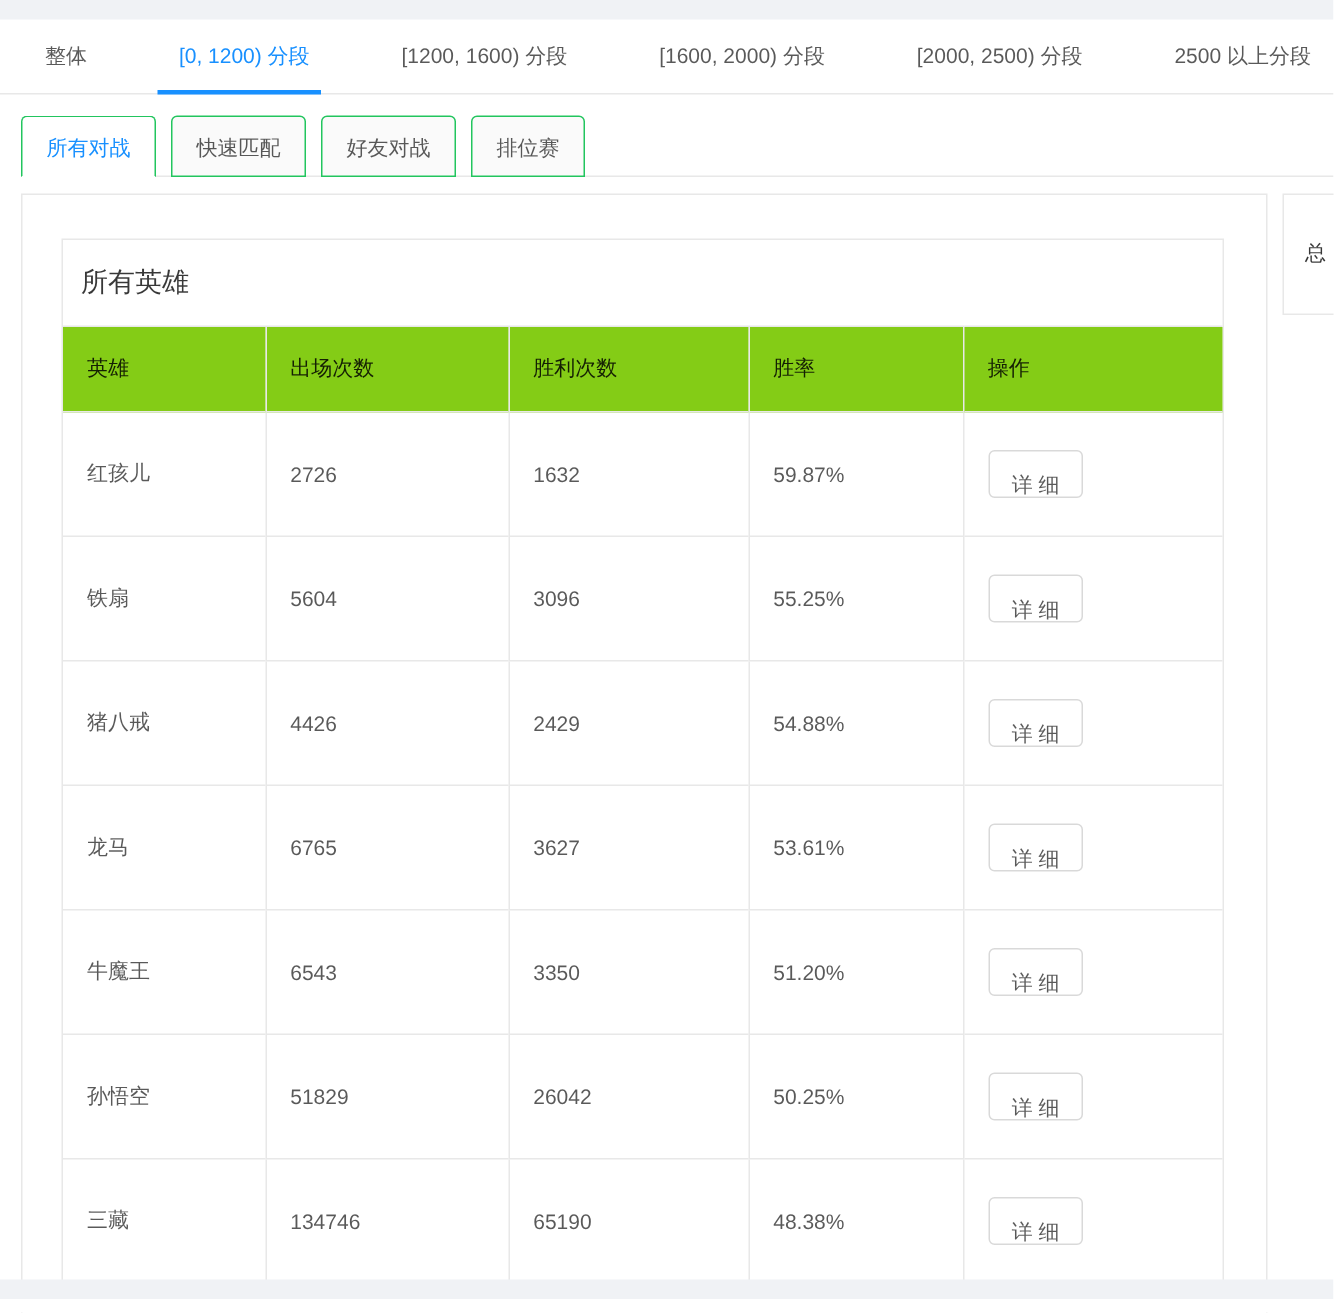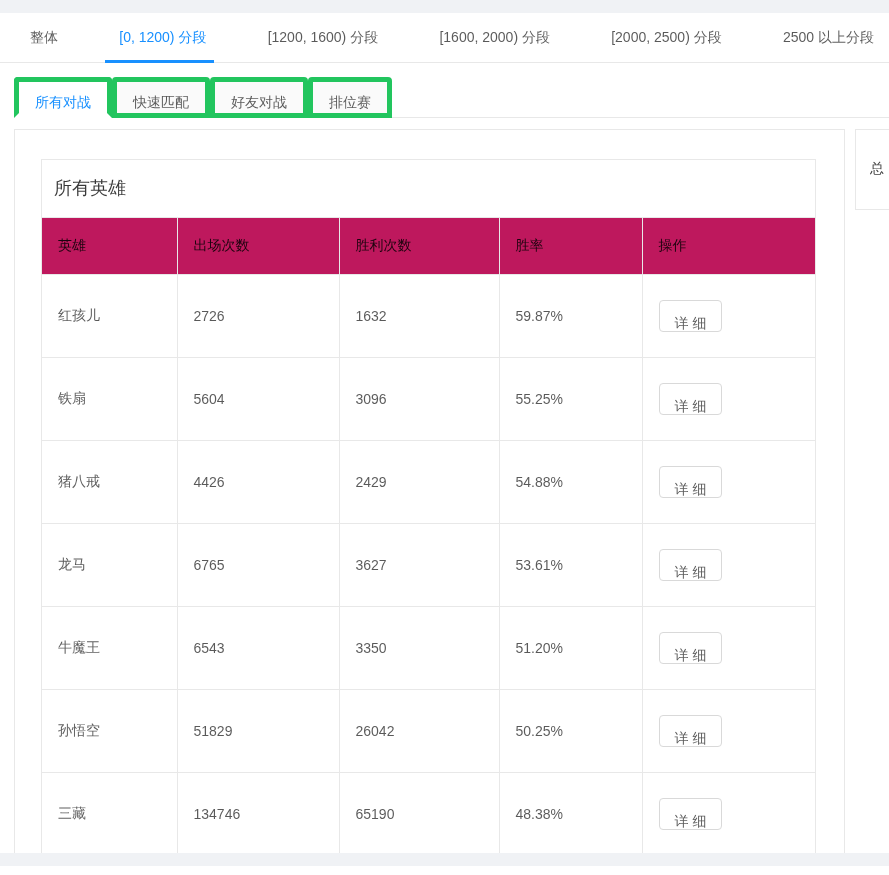--- a/index.html
+++ b/index.html
@@ -23,38 +23,38 @@
   .ink-bar {
     position:absolute; left:-14px; right:-8px; bottom:-1px; height:3px;
     background:#1890ff;
   }
 
   
   .match-tabs {
     display:flex; margin:14px 0 0 14px; border-bottom:1px solid #e8e8e8;
   }
   .match-tab {
-    height:41px; line-height:40px; padding:0 16px; 
-    margin-bottom:-1px; background:#fafafa; border:5px solid #22c55e;
+    height:41px; line-height:40px; padding:0 16px; margin-right:10px;
+    margin-bottom:-1px; background:#fafafa; border:1px solid #22c55e;
     border-radius:4px 4px 0 0; font-size:14px; color:rgba(0,0,0,0.65);
     cursor:pointer; white-space:nowrap;
   }
   .match-tab.active { background:#fff; color:#1890ff; border-bottom-color:#fff; }
 
   
   .main { display:flex; align-items:flex-start; padding:11px 0 0 14px; }
   .left-card {
     width:831px; height:900px; background:#fff;
     border:1px solid #e8e8e8; padding:29px 28px 0 26px;
   }
   .table-wrap { border:1px solid #e8e8e8; width:775px; }
   .table-title { padding:16px 12px 17px; font-size:18px; color:rgba(0,0,0,0.78); }
   table { width:100%; border-collapse:collapse; table-layout:fixed; }
   th {
-    background:#be185d; text-align:left; font-weight:400;
+    background:#84cc16; text-align:left; font-weight:400;
     font-size:14px; color:rgba(0,0,0,0.85);
     padding:19px 16px; border-top:1px solid #e8e8e8;
   }
   td {
     font-size:14px; color:rgba(0,0,0,0.65);
     padding:32px 16px; border-top:1px solid #e8e8e8;
   }
   th + th, td + td { border-left:1px solid #e8e8e8; }
   td.action-cell { padding:16px; }
   .col-hero { width:135px; } .col-matches { width:162px; }

